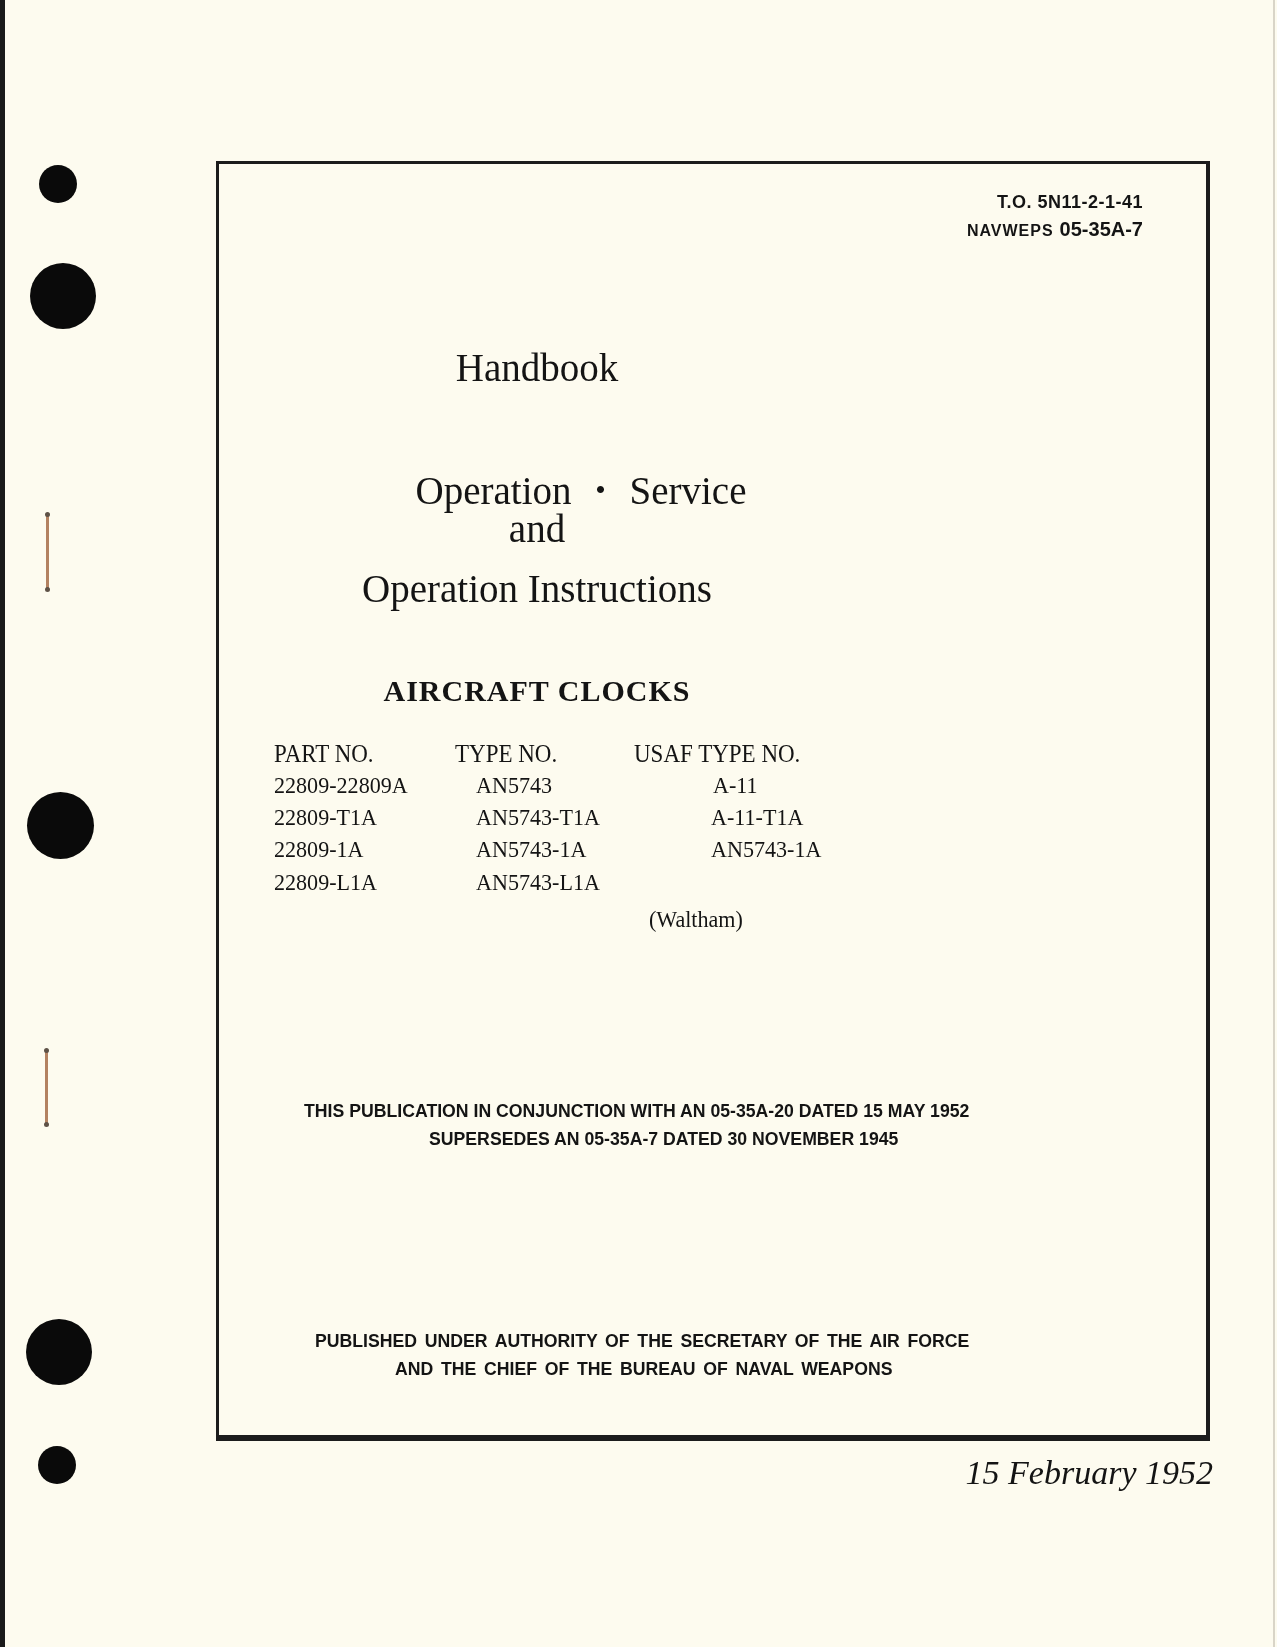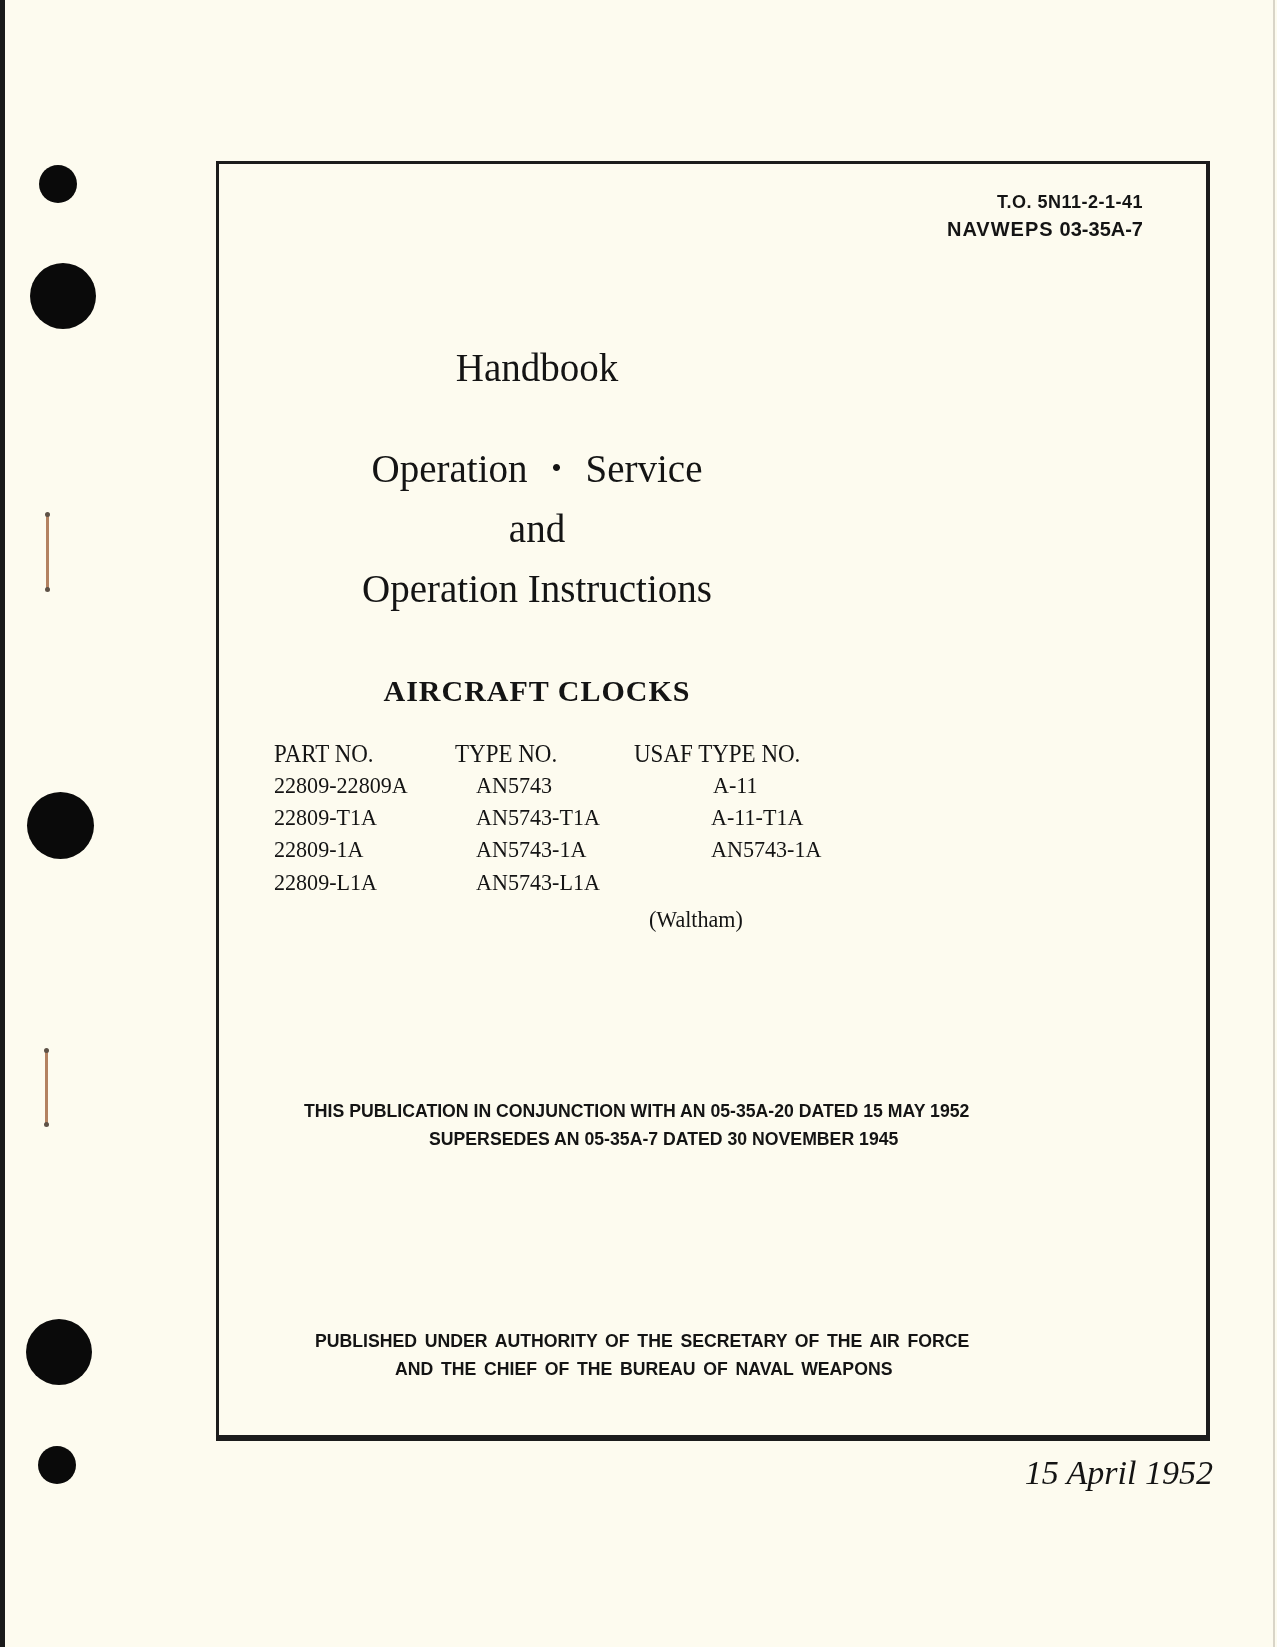--- a/index.html
+++ b/index.html
@@ -22,21 +22,21 @@
     border-left: 3px solid #1c1c1c; border-top: 3px solid #1c1c1c;
     border-right: 4px solid #1c1c1c; border-bottom: 6px solid #1c1c1c;
     box-sizing: border-box;
   }
   .abs { position: absolute; white-space: nowrap; }
   .sans { font-family: "Liberation Sans", "DejaVu Sans", sans-serif; font-weight: bold; }
   .center { left: 0; width: 1074px; text-align: center; }
 
   .to-num { right: 134px; top: 192px; font-size: 18px; letter-spacing: 0.5px; }
   .navweps { right: 134px; top: 218px; font-size: 20px; }
-  .navweps .small { font-size: 20px; letter-spacing: 1px; margin-right: 6px; }
+  .navweps .small { font-size: 16px; letter-spacing: 1px; margin-right: 6px; }
 
   .h-handbook { top: 345px; font-size: 39px; }
   .h-line { font-size: 39px; }
   .h-clocks { top: 674px; font-size: 30px; font-weight: bold; letter-spacing: 1px; }
 
   .tbl { position: absolute; left: 0; top: 0; font-size: 24px; }
   .cell { position: absolute; white-space: nowrap; transform: scaleX(0.92); transform-origin: left; }
   .cell.r { transform-origin: right; }
   .hdr { font-size: 25px; }
 
@@ -55,27 +55,27 @@
 <div class="hole" style="left:38px;top:1446px;width:38px;height:38px;"></div>
 
 <div class="staple" style="left:46px;top:514px;height:76px;"></div>
 <div class="staple" style="left:45px;top:1050px;height:75px;"></div>
 
 <div class="frame"></div>
 
 <div>
   <div class="abs sans to-num">T.O. 5N11-2-1-41</div>
   <div class="abs sans navweps">
-    <span class="small">NAVWEPS</span><span>03-35A-7</span>
+    <span class="small">NAVWEPS</span><span>05-35A-7</span>
   </div>
 </div>
 
 <div>
   <div class="abs center h-handbook">Handbook</div>
-  <div class="abs center h-line" style="top:446px;">
+  <div class="abs center h-line" style="top:468px;padding-left:44px;">
     <span>Operation</span>
     <span style="margin:0 14px;font-size:30px;position:relative;top:-4px;">•</span>
     <span>Service</span>
   </div>
   <div class="abs center h-line" style="top:506px;">and</div>
   <div class="abs center h-line" style="top:566px;">Operation Instructions</div>
   <div class="abs center h-clocks">AIRCRAFT CLOCKS</div>
 </div>
 
 <div class="tbl">
@@ -117,13 +117,13 @@
 <div>
   <div class="abs sans pub" style="left:304px;top:1100px;transform:scaleX(0.93);transform-origin:left;">THIS PUBLICATION IN CONJUNCTION WITH AN 05-35A-20 DATED 15 MAY 1952</div>
   <div class="abs sans pub" style="left:429px;top:1128px;transform:scaleX(0.93);transform-origin:left;">SUPERSEDES AN 05-35A-7 DATED 30 NOVEMBER 1945</div>
 </div>
 
 <div>
   <div class="abs sans pub" style="left:315px;top:1330px;transform:scaleX(0.93);transform-origin:left;word-spacing:3px;">PUBLISHED UNDER AUTHORITY OF THE SECRETARY OF THE AIR FORCE</div>
   <div class="abs sans pub" style="left:395px;top:1358px;transform:scaleX(0.93);transform-origin:left;word-spacing:3px;">AND THE CHIEF OF THE BUREAU OF NAVAL WEAPONS</div>
 </div>
 
-<div class="abs" style="right:64px;top:1454px;font-size:34px;font-style:italic;">15 April 1952</div>
+<div class="abs" style="right:64px;top:1454px;font-size:34px;font-style:italic;">15 February 1952</div>
 
 </body></html>

